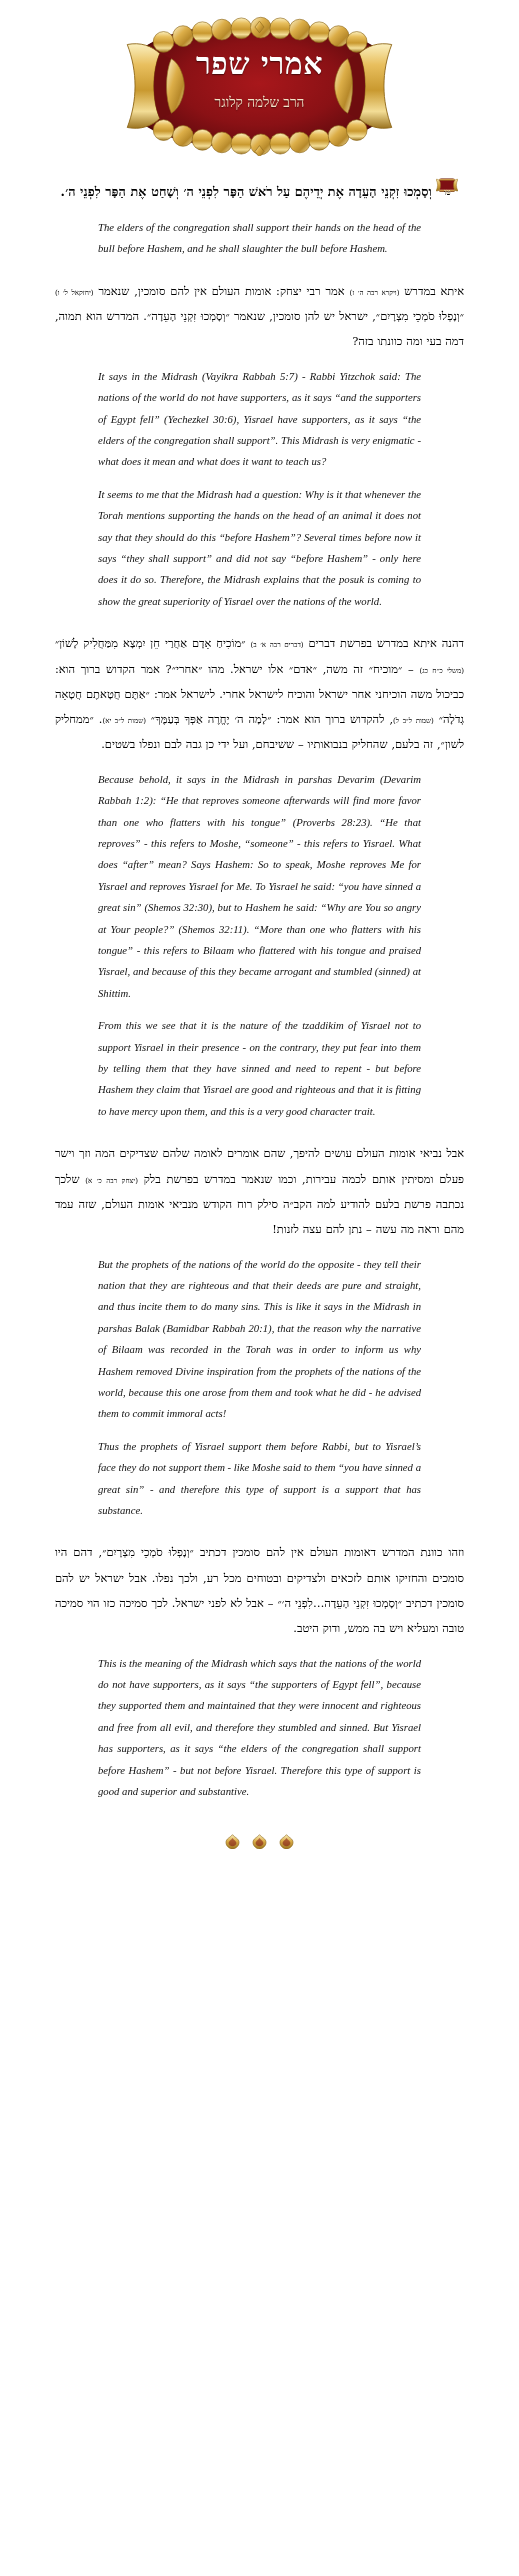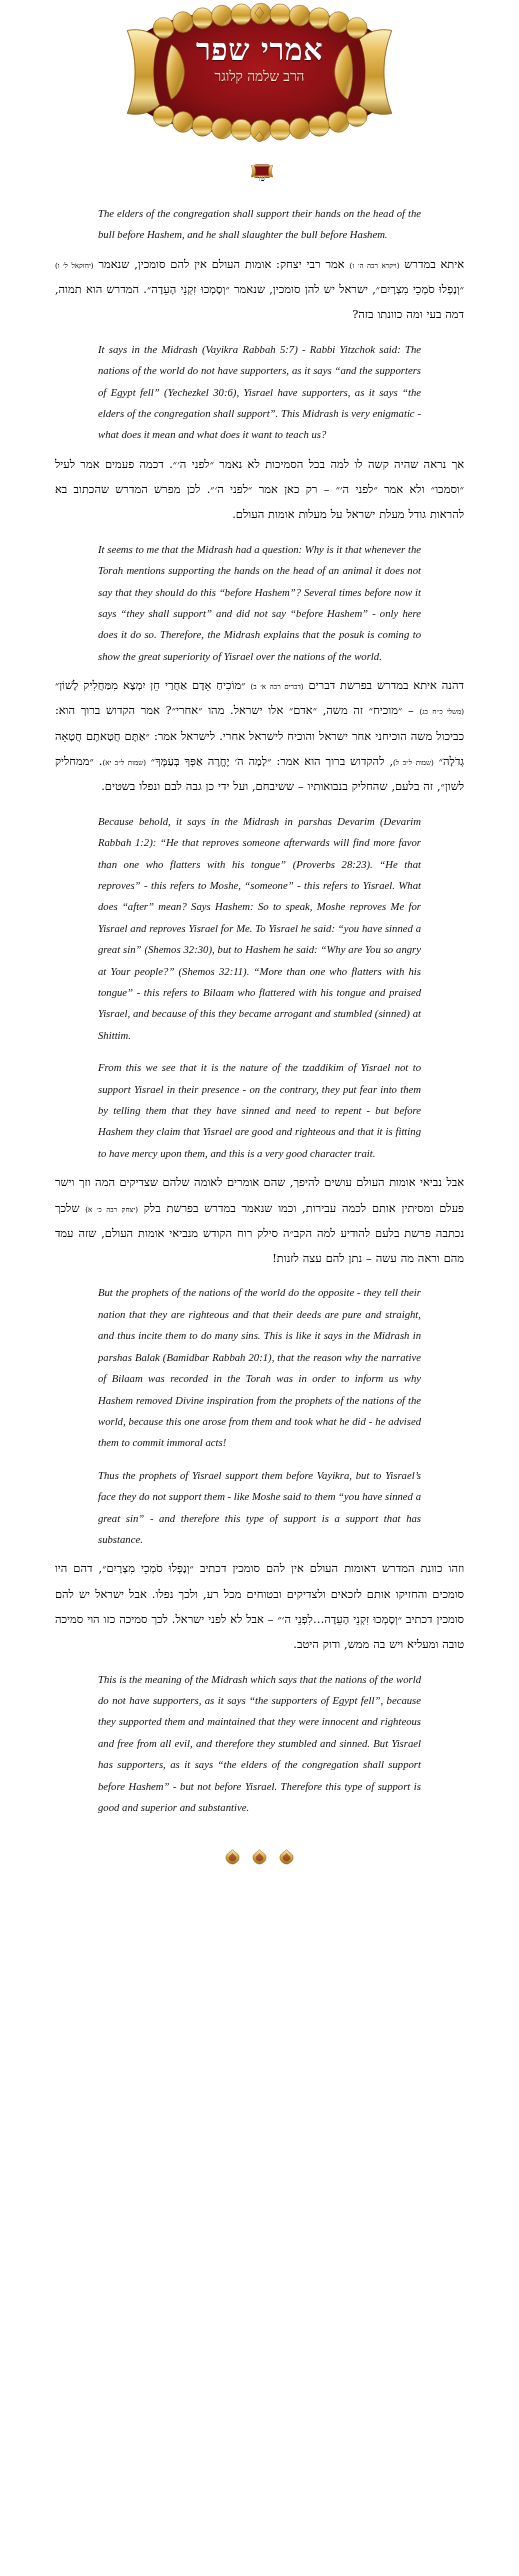--- a/index.html
+++ b/index.html
@@ -12,21 +12,21 @@
     width: 519px;
     min-height: 2576px;
     position: relative;
     font-family: "Liberation Serif", "DejaVu Serif", serif;
     color: #000000;
   }
 
   
   .banner-wrap {
     width: 100%;
-    padding-top: 2px;
+    padding-top: 16px;
     display: flex;
     justify-content: center;
     align-items: center;
   }
   .banner {
     position: relative;
     width: 273px;
     height: 140px;
   }
   .banner svg { display: block; width: 273px; height: 140px; }
@@ -46,21 +46,21 @@
     color: #ffffff;
     letter-spacing: 0.6px;
     direction: rtl;
     text-shadow: 0 1.3px 1.3px rgba(0,0,0,.55);
   }
   .banner-sub {
     font-family: "DejaVu Serif", "Liberation Serif", serif;
     font-size: 13.6px;
     color: #f2e3c8;
     direction: rtl;
-    margin-top: 2px;
+    margin-top: 14px;
     text-shadow: 0 0.6px 1.3px rgba(0,0,0,.5);
   }
 
   
   .content {
     width: 519px;
     padding: 0 51px 0 51px;
   }
 
   
@@ -97,21 +97,21 @@
     text-shadow: 0 0.6px 0.6px #000;
   }
 
   
   p.heb {
     direction: rtl;
     text-align: justify;
     font-family: "DejaVu Serif", "Liberation Serif", serif;
     font-size: 11.4px;
     line-height: 2.22;
-    margin: 6px 0 0 0;
+    margin: 19px 0 0 0;
     padding: 0 3.9px;
     word-spacing: 0.3px;
   }
   p.heb .src {
     font-size: 7.1px;
     letter-spacing: 0;
     white-space: nowrap;
   }
 
   
@@ -234,35 +234,34 @@
             <stop offset="100%" stop-color="#9c7420"></stop>
           </linearGradient>
         </defs>
         <rect x="5" y="1" width="24" height="20" rx="3" fill="#7e1014" stroke="#5a0b0e" stroke-width="1"></rect>
         <path d="M0 2 q5 9 0 18 q7 1 7 -9 q0 -10 -7 -9 Z" fill="url(#bg1)" stroke="#8e681b" stroke-width=".7"></path>
         <path d="M34 2 q-5 9 0 18 q-7 1 -7 -9 q0 -10 7 -9 Z" fill="url(#bg1)" stroke="#8e681b" stroke-width=".7"></path>
         <rect x="5" y="1" width="24" height="3" fill="url(#bg1)" opacity=".85"></rect>
         <rect x="5" y="18" width="24" height="3" fill="url(#bg1)" opacity=".85"></rect>
       </svg>
       <span class="num">טו</span>
-    </span>
+    </span><span>וְסָמְכוּ זִקְנֵי הָעֵדָה אֶת יְדֵיהֶם עַל רֹאשׁ הַפָּר לִפְנֵי ה׳ וְשָׁחַט אֶת הַפָּר לִפְנֵי ה׳.</span>
   </div>
 
   <div id="body-blocks">
       <p class="eng" dir="ltr">The elders of the congregation shall support their hands on the head of the bull before Hashem, and he shall slaughter the bull before Hashem.</p>
       <p class="heb" dir="rtl"><span>איתא במדרש </span><span class="src">(ויקרא רבה ה׳ ז)</span><span> אמר רבי יצחק: אומות העולם אין להם סומכין, שנאמר </span><span class="src">(יחזקאל ל׳ ו)</span><span> ״וְנָפְלוּ סֹמְכֵי מִצְרָיִם״, ישראל יש להן סומכין, שנאמר ״וְסָמְכוּ זִקְנֵי הָעֵדָה״. המדרש הוא תמוה, דמה בעי ומה כוונתו בזה?</span></p>
       <p class="eng" dir="ltr">It says in the Midrash (Vayikra Rabbah 5:7) - Rabbi Yitzchok said: The nations of the world do not have supporters, as it says “and the supporters of Egypt fell” (Yechezkel 30:6), Yisrael have supporters, as it says “the elders of the congregation shall support”. This Midrash is very enigmatic - what does it mean and what does it want to teach us?</p>
-      <p class="heb" dir="rtl"><span>אך נראה שהיה קשה לו למה בכל הסמיכות לא נאמר ״לפני ה׳״. דכמה פעמים אמר לעיל ״וסמכו״ ולא אמר ״לפני ה׳״ – רק כאן אמר ״לפני ה׳״. לכן מפרש המדרש שהכתוב בא להראות גודל מעלת ישראל על מעלות אומות העולם.</span></p>
       <p class="eng" dir="ltr">It seems to me that the Midrash had a question: Why is it that whenever the Torah mentions supporting the hands on the head of an animal it does not say that they should do this “before Hashem”? Several times before now it says “they shall support” and did not say “before Hashem” - only here does it do so. Therefore, the Midrash explains that the posuk is coming to show the great superiority of Yisrael over the nations of the world.</p>
       <p class="heb" dir="rtl"><span>דהנה איתא במדרש בפרשת דברים </span><span class="src">(דברים רבה א׳ ב)</span><span> ״מוֹכִיחַ אָדָם אַחֲרַי חֵן יִמְצָא מִמַּחֲלִיק לָשׁוֹן״ </span><span class="src">(משלי כ״ח כג)</span><span> – ״מוכיח״ זה משה, ״אדם״ אלו ישראל. מהו ״אחרי״? אמר הקדוש ברוך הוא: כביכול משה הוכיחני אחר ישראל והוכיח לישראל אחרי. לישראל אמר: ״אַתֶּם חֲטָאתֶם חֲטָאָה גְדֹלָה״ </span><span class="src">(שמות ל״ב ל)</span><span>, להקדוש ברוך הוא אמר: ״לָמָה ה׳ יֶחֱרֶה אַפְּךָ בְּעַמֶּךָ״ </span><span class="src">(שמות ל״ב יא)</span><span>. ״ממחליק לשון״, זה בלעם, שהחליק בנבואותיו – ששיבחם, ועל ידי כן גבה לבם ונפלו בשטים.</span></p>
       <p class="eng" dir="ltr">Because behold, it says in the Midrash in parshas Devarim (Devarim Rabbah 1:2): “He that reproves someone afterwards will find more favor than one who flatters with his tongue” (Proverbs 28:23). “He that reproves” - this refers to Moshe, “someone” - this refers to Yisrael. What does “after” mean? Says Hashem: So to speak, Moshe reproves Me for Yisrael and reproves Yisrael for Me. To Yisrael he said: “you have sinned a great sin” (Shemos 32:30), but to Hashem he said: “Why are You so angry at Your people?” (Shemos 32:11). “More than one who flatters with his tongue” - this refers to Bilaam who flattered with his tongue and praised Yisrael, and because of this they became arrogant and stumbled (sinned) at Shittim.</p>
       <p class="eng" dir="ltr">From this we see that it is the nature of the tzaddikim of Yisrael not to support Yisrael in their presence - on the contrary, they put fear into them by telling them that they have sinned and need to repent - but before Hashem they claim that Yisrael are good and righteous and that it is fitting to have mercy upon them, and this is a very good character trait.</p>
       <p class="heb" dir="rtl"><span>אבל נביאי אומות העולם עושים להיפך, שהם אומרים לאומה שלהם שצדיקים המה וזך וישר פעלם ומסיתין אותם לכמה עבירות, וכמו שנאמר במדרש בפרשת בלק </span><span class="src">(יצחק רבה כ׳ א)</span><span> שלכך נכתבה פרשת בלעם להודיע למה הקב״ה סילק רוח הקודש מנביאי אומות העולם, שזה עמד מהם וראה מה עשה – נתן להם עצה לזנות!</span></p>
       <p class="eng" dir="ltr">But the prophets of the nations of the world do the opposite - they tell their nation that they are righteous and that their deeds are pure and straight, and thus incite them to do many sins. This is like it says in the Midrash in parshas Balak (Bamidbar Rabbah 20:1), that the reason why the narrative of Bilaam was recorded in the Torah was in order to inform us why Hashem removed Divine inspiration from the prophets of the nations of the world, because this one arose from them and took what he did - he advised them to commit immoral acts!</p>
-      <p class="eng" dir="ltr">Thus the prophets of Yisrael support them before Vayikra, but to Yisrael’s face they do not support them - like Moshe said to them “you have sinned a great sin” - and therefore this type of support is a support that has substance.</p>
+      <p class="eng" dir="ltr">Thus the prophets of Yisrael support them before Rabbi, but to Yisrael’s face they do not support them - like Moshe said to them “you have sinned a great sin” - and therefore this type of support is a support that has substance.</p>
       <p class="heb" dir="rtl"><span>וזהו כוונת המדרש דאומות העולם אין להם סומכין דכתיב ״וְנָפְלוּ סֹמְכֵי מִצְרָיִם״, דהם היו סומכים והחזיקו אותם לזכאים ולצדיקים ובטוחים מכל רע, ולכך נפלו. אבל ישראל יש להם סומכין דכתיב ״וְסָמְכוּ זִקְנֵי הָעֵדָה…לִפְנֵי ה׳״ – אבל לא לפני ישראל. לכך סמיכה כזו הוי סמיכה טובה ומעליא ויש בה ממש, ודוק היטב.</span></p>
       <p class="eng" dir="ltr">This is the meaning of the Midrash which says that the nations of the world do not have supporters, as it says “the supporters of Egypt fell”, because they supported them and maintained that they were innocent and righteous and free from all evil, and therefore they stumbled and sinned. But Yisrael has supporters, as it says “the elders of the congregation shall support before Hashem” - but not before Yisrael. Therefore this type of support is good and superior and substantive.</p>
     </div>
 </div>
 
 <div class="footer-orn" id="footer-orn">
     <span>
       <svg width="17" height="15.6" viewBox="0 0 26 24" xmlns="http://www.w3.org/2000/svg">
         <defs>
           <linearGradient id="fg0" x1="0" y1="0" x2="0" y2="1">

